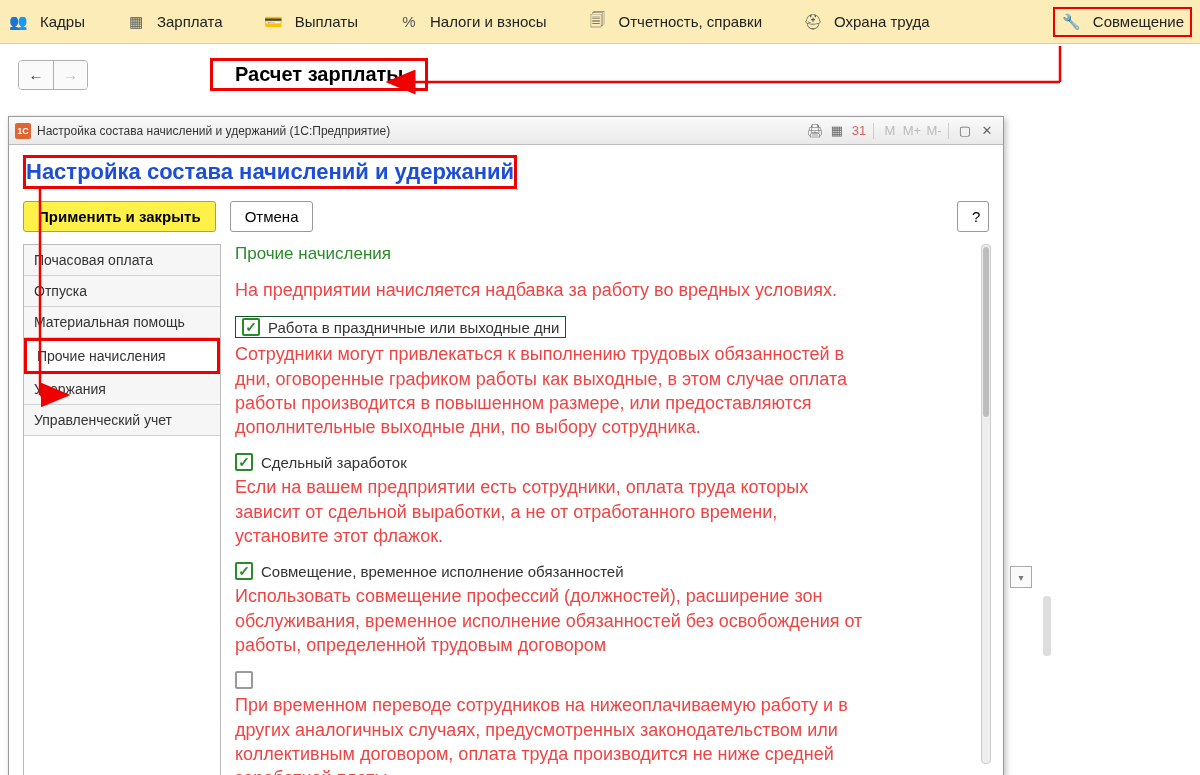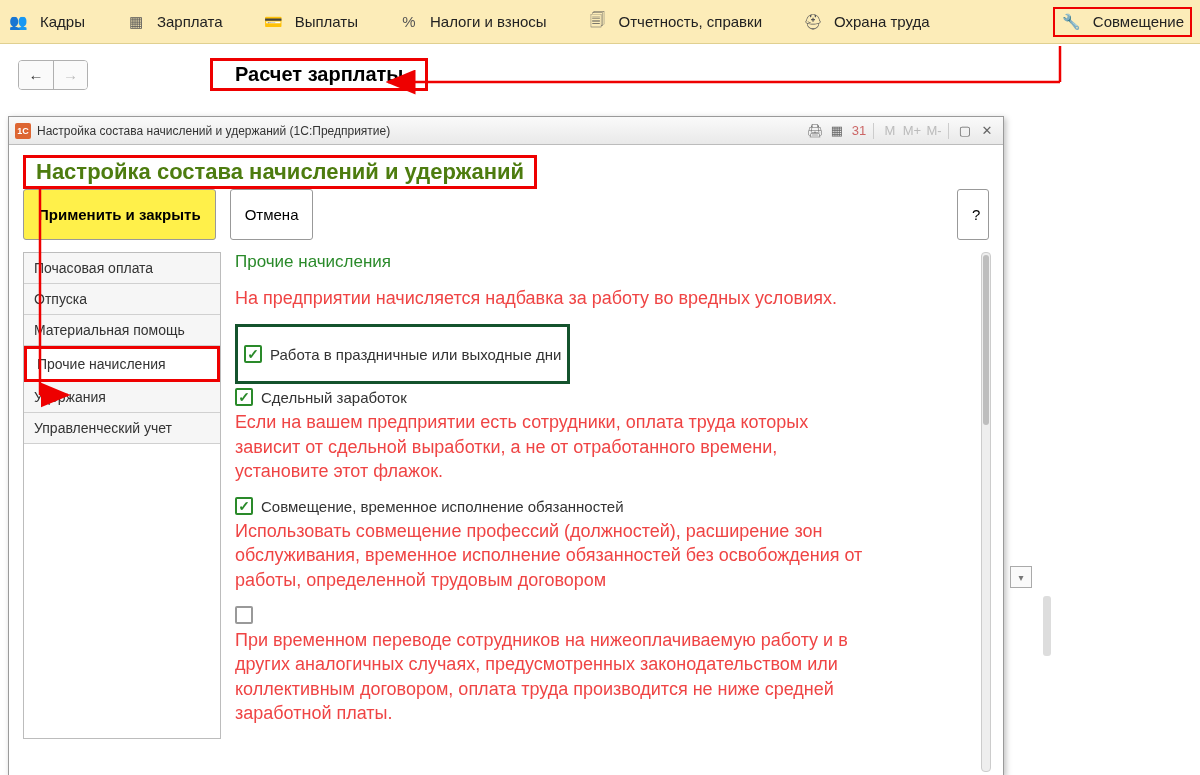--- a/index.html
+++ b/index.html
@@ -21,37 +21,37 @@
   
   .dialog { position: absolute; left: 8px; top: 116px; width: 996px; height: 660px; border: 1px solid #9a9a9a; background: #fff; box-shadow: 2px 2px 6px rgba(0,0,0,0.25); }
   .titlebar { height: 28px; background: linear-gradient(#fafafa,#e9e9e9); display: flex; align-items: center; padding: 0 6px; border-bottom: 1px solid #bcbcbc; font-size: 12px; color: #333; }
   .title-1c { width: 16px; height: 16px; background: #d63; border-radius: 2px; margin-right: 6px; font-size: 9px; color: #fff; display: flex; align-items: center; justify-content: center; font-weight: bold; }
   .titlebar .spacer { flex: 1; }
   .tb-icon { width: 20px; height: 18px; margin-left: 2px; display: inline-flex; align-items: center; justify-content: center; cursor: pointer; color: #666; font-size: 13px; }
   .tb-icon.grey { color: #bbb; }
   .tb-sep { width: 1px; height: 16px; background: #ccc; margin: 0 4px; }
 
   .dialog-body { padding: 10px 14px; }
-  .dialog-heading { font-size: 22px; color: #4d7c0f; font-weight: bold; border: 3px solid #e00; padding: 1px 10px; display: inline-block; }
+  .dialog-heading { font-size: 22px; color: #1d4ed8; font-weight: bold; border: 3px solid #e00; padding: 1px 0; display: inline-block; margin-bottom: 12px; }
 
   .btnrow { display: flex; align-items: center; gap: 14px; margin-bottom: 12px; }
-  .btn { border: 1px solid #999; border-radius: 3px; padding: 16px 14px; font-size: 15px; cursor: pointer; background: #fff; }
+  .btn { border: 1px solid #999; border-radius: 3px; padding: 6px 14px; font-size: 15px; cursor: pointer; background: #fff; }
   .btn-primary { background: #fff04a; font-weight: bold; }
   .btn-help { margin-left: auto; width: 32px; text-align: center; }
 
   .panes { display: flex; gap: 14px; }
   .sidebar { width: 198px; border: 1px solid #bcbcbc; }
   .side-item { padding: 7px 10px; border-bottom: 1px solid #d0d0d0; background: #f6f6f6; cursor: pointer; font-size: 14px; color: #333; }
   .side-item.selected { border: 3px solid #e00; background: #fff; }
 
   .content { flex: 1; position: relative; padding-right: 14px; }
   .section-title { color: #2a8a2a; font-size: 17px; margin-bottom: 14px; }
   .opt { margin-bottom: 4px; }
   .opt-head { display: flex; align-items: center; gap: 8px; font-size: 15px; color: #333; }
-  .opt.highlight .opt-head { border: 3px solid #14532d; padding: 18px 6px; display: inline-flex; align-items: center; }
+  .opt.highlight .opt-head { border: 1px solid #14532d; padding: 1px 6px; display: inline-flex; align-items: center; }
   .chk { width: 18px; height: 18px; border: 2px solid #999; border-radius: 2px; display: inline-flex; align-items: center; justify-content: center; background: #fff; flex-shrink: 0; }
   .chk.checked { border-color: #2a8a2a; }
   .chk.checked::after { content: "✓"; color: #2a8a2a; font-weight: bold; font-size: 14px; line-height: 1; }
   .opt-desc { color: #ef4444; font-size: 18px; margin: 4px 0 14px 0; line-height: 1.35; max-width: 640px; }
 
   .scrollbar { position: absolute; right: -2px; top: 0; width: 10px; height: 520px; background: #eee; border: 1px solid #ccc; border-radius: 4px; }
   .thumb { position: absolute; top: 2px; left: 1px; width: 6px; height: 170px; background: #bdbdbd; border-radius: 3px; }
 
   
   .overlay { position: absolute; inset: 0; pointer-events: none; }
@@ -143,20 +143,21 @@
 
         <div class="opt">
           <div class="opt-desc">На предприятии начисляется надбавка за работу во вредных условиях.</div>
         </div>
 
         <div class="opt highlight">
           <div class="opt-head">
             <span class="chk checked"></span>
             <span>Работа в праздничные или выходные дни</span>
           </div>
+          <div class="opt-desc">Сотрудники могут привлекаться к выполнению трудовых обязанностей в дни, оговоренные графиком работы как выходные, в этом случае оплата работы производится в повышенном размере, или предоставляются дополнительные выходные дни, по выбору сотрудника.</div>
         </div>
 
         <div class="opt">
           <div class="opt-head">
             <span class="chk checked"></span>
             <span>Сдельный заработок</span>
           </div>
           <div class="opt-desc">Если на вашем предприятии есть сотрудники, оплата труда которых зависит от сдельной выработки, а не от отработанного времени, установите этот флажок.</div>
         </div>
 

